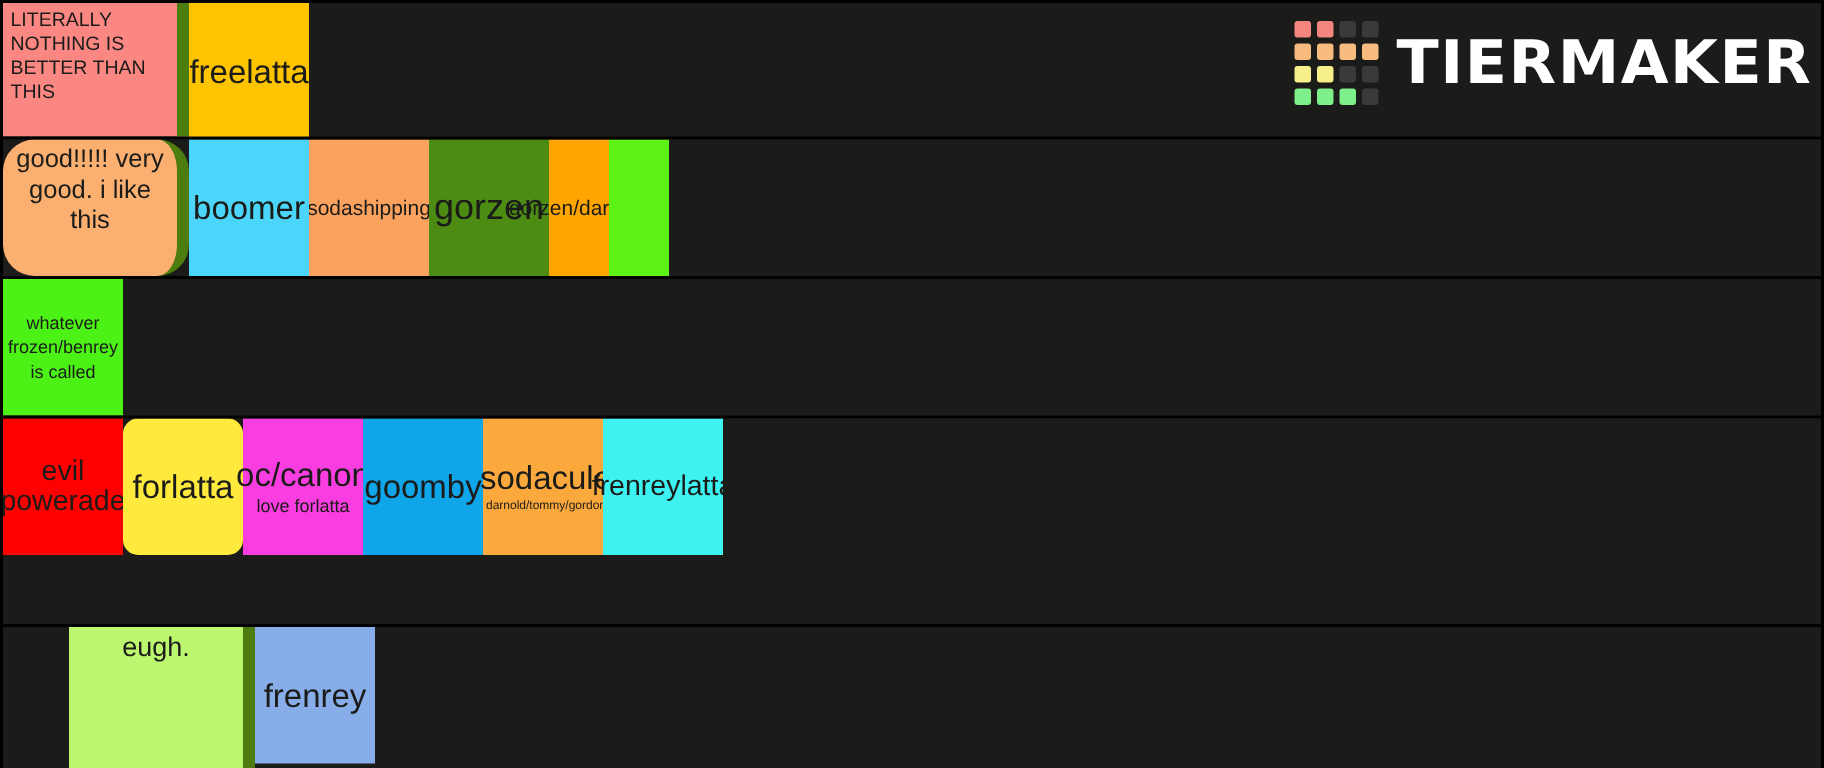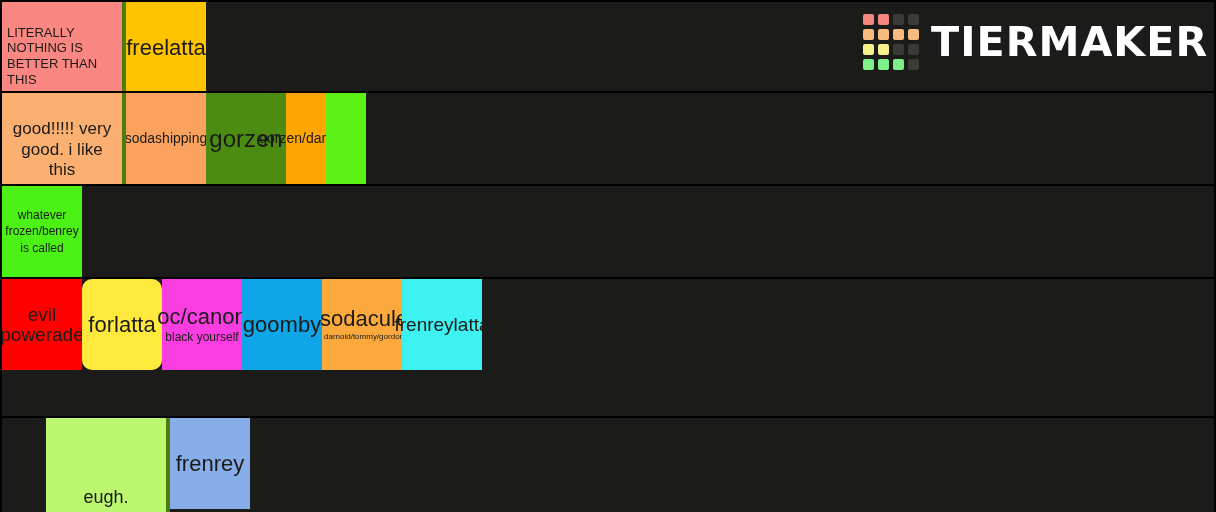--- a/index.html
+++ b/index.html
@@ -30,34 +30,34 @@
     overflow: hidden;
   }
   .tier-row:last-child { border-bottom: none; }
 
   
   .tier-label {
     width: 124px;
     min-width: 124px;
     flex: 0 0 124px;
     display: flex;
-    align-items: flex-end;
+    align-items: flex-start;
     justify-content: center;
     text-align: center;
     color: #1b1b19;
     padding: 3px 5px;
-    border-right: 4px solid #4d7c0f;
+    border-right: 8px solid #4d7c0f;
     line-height: 1.22;
     word-break: break-word;
     overflow: hidden;
   }
   .tier-label .lbl-text { display: block; width: 100%; }
 
   .label-sz-sm  { font-size: 13px; }
-  .label-sz-md  { font-size: 17px; }
+  .label-sz-md  { font-size: 17px; border-radius: 21px; }
   .label-sz-lg  { font-size: 18px; }
 
   .tier-label.align-left { justify-content: flex-start; text-align: left; }
 
   
   .tier-items {
     display: flex;
     align-items: flex-start;
     flex: 1 1 auto;
     min-width: 0;
@@ -151,20 +151,23 @@
           <div class="tier-item clip-host" style="background: rgb(255, 196, 0); width: 80px; min-width: 80px; flex-basis: 80px;">
             <div class="item-title t-sz-lg">freelatta</div>
           </div>
         </div>
       </div>
       <div class="tier-row" style="height: 93px; min-height: 93px;">
         <div class="tier-label label-sz-md align-center" style="background: rgb(251, 175, 113);">
           <span class="lbl-text">good!!!!! very good. i like this</span>
         </div>
         <div class="tier-items">
+          <div class="tier-item clip-host" style="background: rgb(75, 213, 251); width: 80px; min-width: 80px; flex-basis: 80px;">
+            <div class="item-title t-sz-lg">boomer</div>
+          </div>
           <div class="tier-item clip-host" style="background: rgb(251, 163, 94); width: 80px; min-width: 80px; flex-basis: 80px;">
             <div class="item-title t-sz-sm">sodashipping</div>
           </div>
           <div class="tier-item clip-host" style="background: rgb(76, 140, 18); width: 80px; min-width: 80px; flex-basis: 80px;">
             <div class="item-title t-sz-xl">gorzen</div>
           </div>
           <div class="tier-item" style="background: rgb(255, 165, 0); width: 40px; min-width: 40px; flex-basis: 40px;">
             <div class="item-title t-sz-sm" style="position: absolute; left: 50%; transform: translateX(-50%);">gorzen/darnold</div>
           </div>
           <div class="tier-item clip-host" style="background: rgb(92, 242, 21); width: 40px; min-width: 40px; flex-basis: 40px;"></div>
@@ -180,21 +183,21 @@
       <div class="tier-row" style="height: 139px; min-height: 139px;">
         <div class="tier-items">
           <div class="tier-item" style="background: rgb(255, 0, 0); width: 80px; min-width: 80px; flex-basis: 80px;">
             <div class="item-title t-sz-md" style="white-space: normal; width: 100px; position: absolute; left: 50%; transform: translateX(-50%);">evil powerade</div>
           </div>
           <div class="tier-item clip-host" style="background: rgb(255, 233, 61); width: 80px; min-width: 80px; flex-basis: 80px; border-radius: 10px;">
             <div class="item-title t-sz-lg">forlatta</div>
           </div>
           <div class="tier-item" style="background: rgb(250, 61, 224); width: 80px; min-width: 80px; flex-basis: 80px;">
             <div class="item-title t-sz-lg">oc/canon</div>
-            <div class="item-sub t-sz-xs">black yourself</div>
+            <div class="item-sub t-sz-xs">love forlatta</div>
           </div>
           <div class="tier-item clip-host" style="background: #0ea5e9; width: 80px; min-width: 80px; flex-basis: 80px;">
             <div class="item-title t-sz-lg">goomby</div>
           </div>
           <div class="tier-item" style="background: rgb(251, 169, 61); width: 80px; min-width: 80px; flex-basis: 80px;">
             <div class="item-title t-sz-lg" style="position: relative; left: 2px;">sodacule</div>
             <div class="item-sub t-sz-xxs" style="position: relative; left: 2px;">darnold/tommy/gordon</div>
           </div>
           <div class="tier-item" style="background: rgb(63, 242, 242); width: 80px; min-width: 80px; flex-basis: 80px;">
             <div class="item-title t-sz-md" style="position: absolute; left: 50%; transform: translateX(-50%);">frenreylatta</div>

